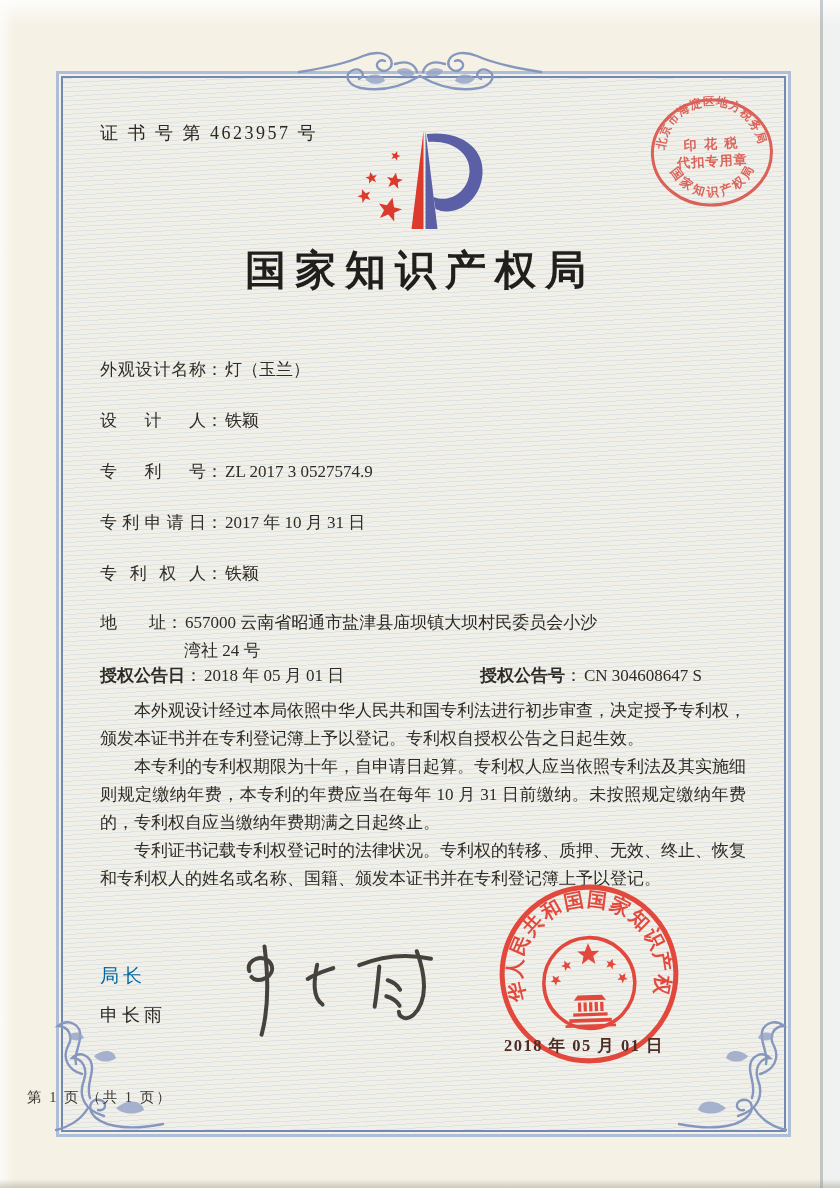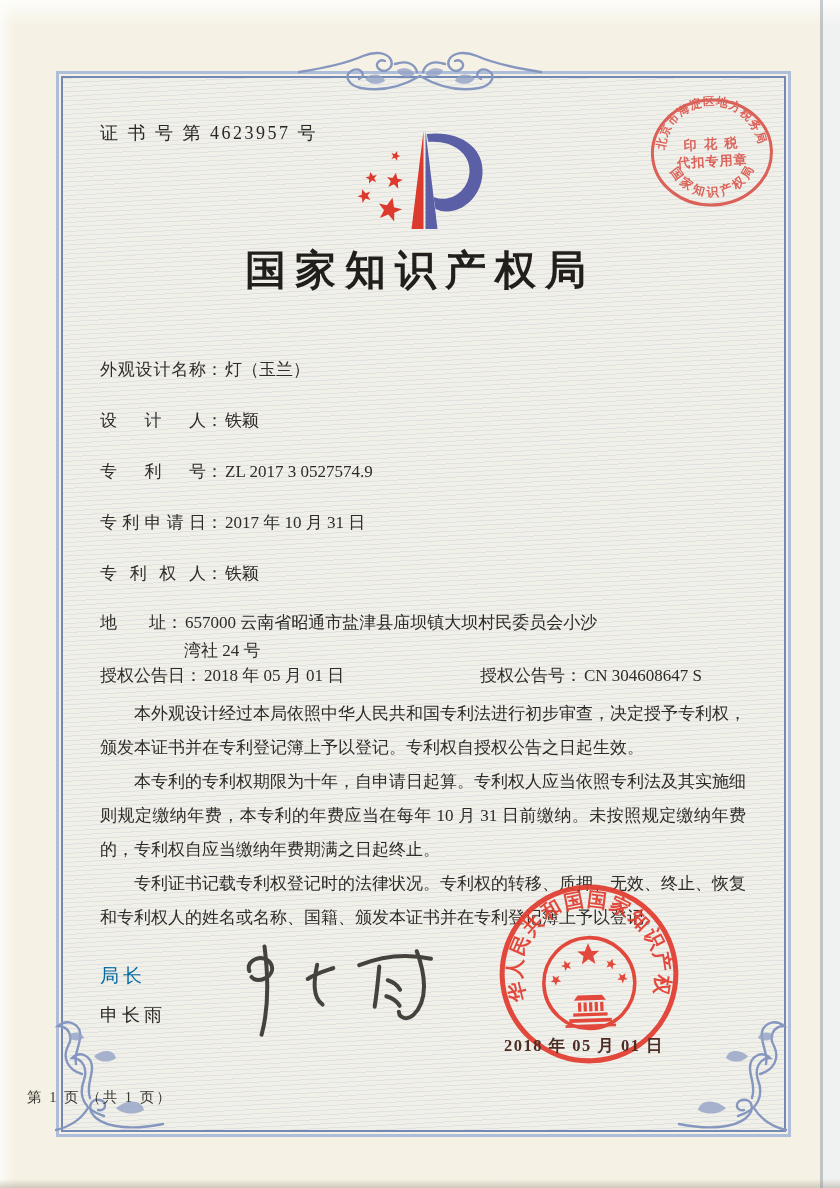--- a/index.html
+++ b/index.html
@@ -35,26 +35,26 @@
   .fl-leaf{fill:#93a3c6;opacity:.8;stroke:none;}
   
   .abs{position:absolute;z-index:3;}
   .cert-no{left:100px;top:121px;font-size:18px;letter-spacing:2.5px;color:#2b2824;}
   .title{left:0;right:0;top:243px;text-align:center;font-size:41px;font-weight:600;
     letter-spacing:9px;color:#211e1b;margin:0;}
   .frow{left:100px;font-size:17px;color:#2f2c27;white-space:nowrap;}
   .flabel{display:inline-block;text-align:justify;text-align-last:justify;vertical-align:top;}
   .w6{width:106px;}
   .waddr{width:66px;}
-  .wnat{width:auto;text-align-last:auto;}
+  .wnat{width:auto;text-align-last:auto;font-weight:bold;}
   .colon{display:inline-block;}
   .fvalue{display:inline-block;margin-left:2px;font-family:Liberation Serif, serif;}
   .addr2{left:184px;font-size:17px;color:#2f2c27;}
   .grant-no{left:480px;top:664px;font-size:17px;color:#2f2c27;white-space:nowrap;}
-  .paras{left:100px;top:697px;width:646px;font-size:17px;line-height:34px;
+  .paras{left:100px;top:697px;width:646px;font-size:17px;line-height:28px;
     color:#2f2c27;text-align:justify;z-index:3;position:absolute;}
   .paras p{margin:0;text-indent:2em;}
   .signer-title{left:100px;top:963px;font-size:19px;letter-spacing:4px;color:#0369a1;text-align:right;}
   .signer-name{left:100px;top:1003px;font-size:18px;letter-spacing:4px;color:#2b2824;}
   .signature{left:222px;top:938px;width:230px;height:100px;z-index:4;transform:rotate(-2deg);}
   .seal{left:488px;top:878px;width:202px;height:192px;z-index:4;opacity:.93;transform:rotate(-2deg);}
   .seal-date{left:494px;top:1035px;width:180px;text-align:center;font-size:16.5px;
     letter-spacing:1.5px;color:#4d2c24;z-index:5;font-weight:600;}
   .tax-stamp{left:646px;top:96px;width:132px;height:116px;z-index:4;opacity:.85;transform:rotate(-3deg);}
   .footer{left:27px;top:1088px;width:729px;font-size:14.5px;

